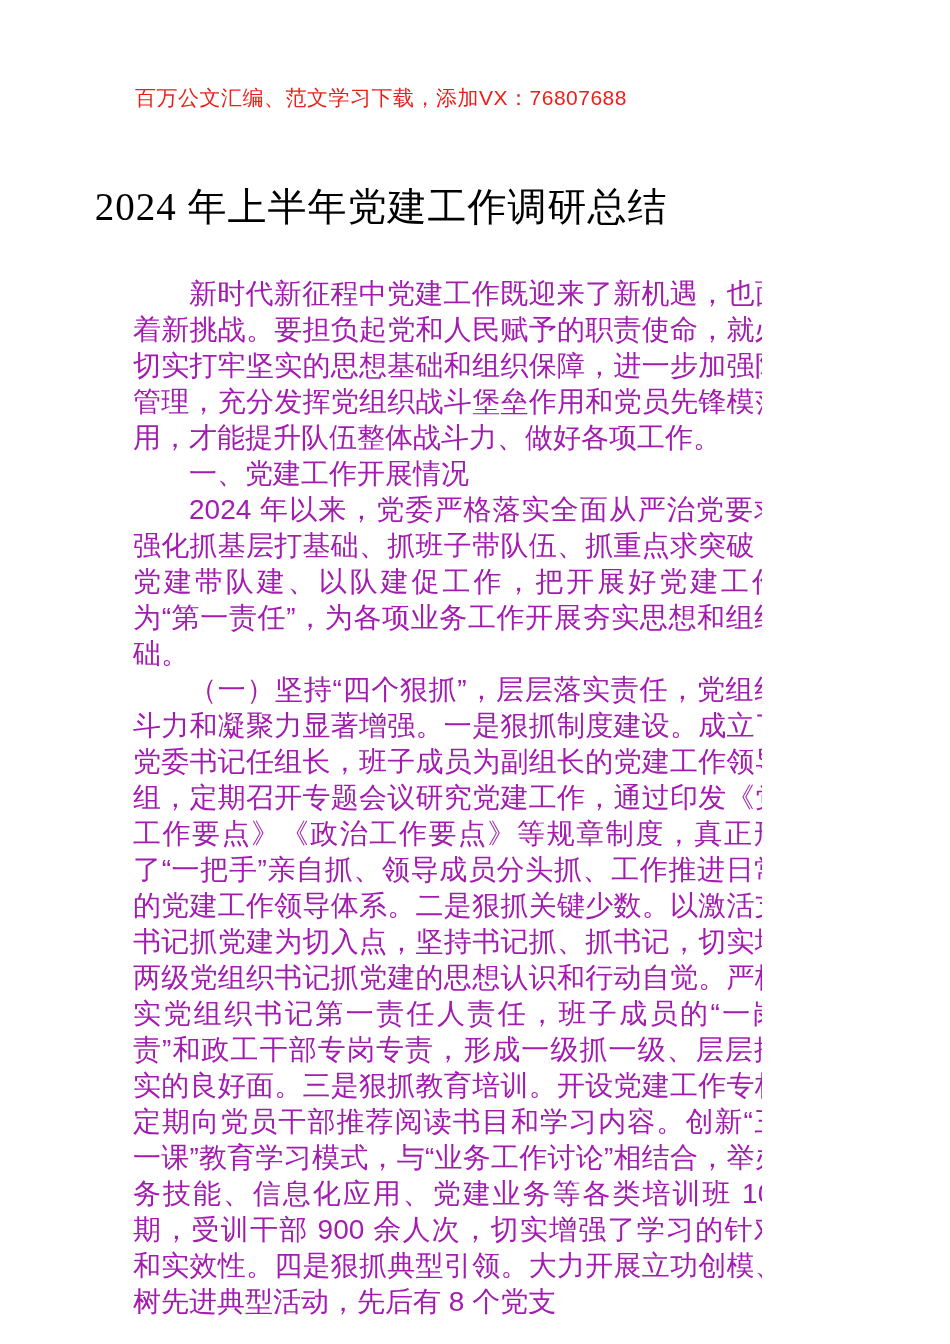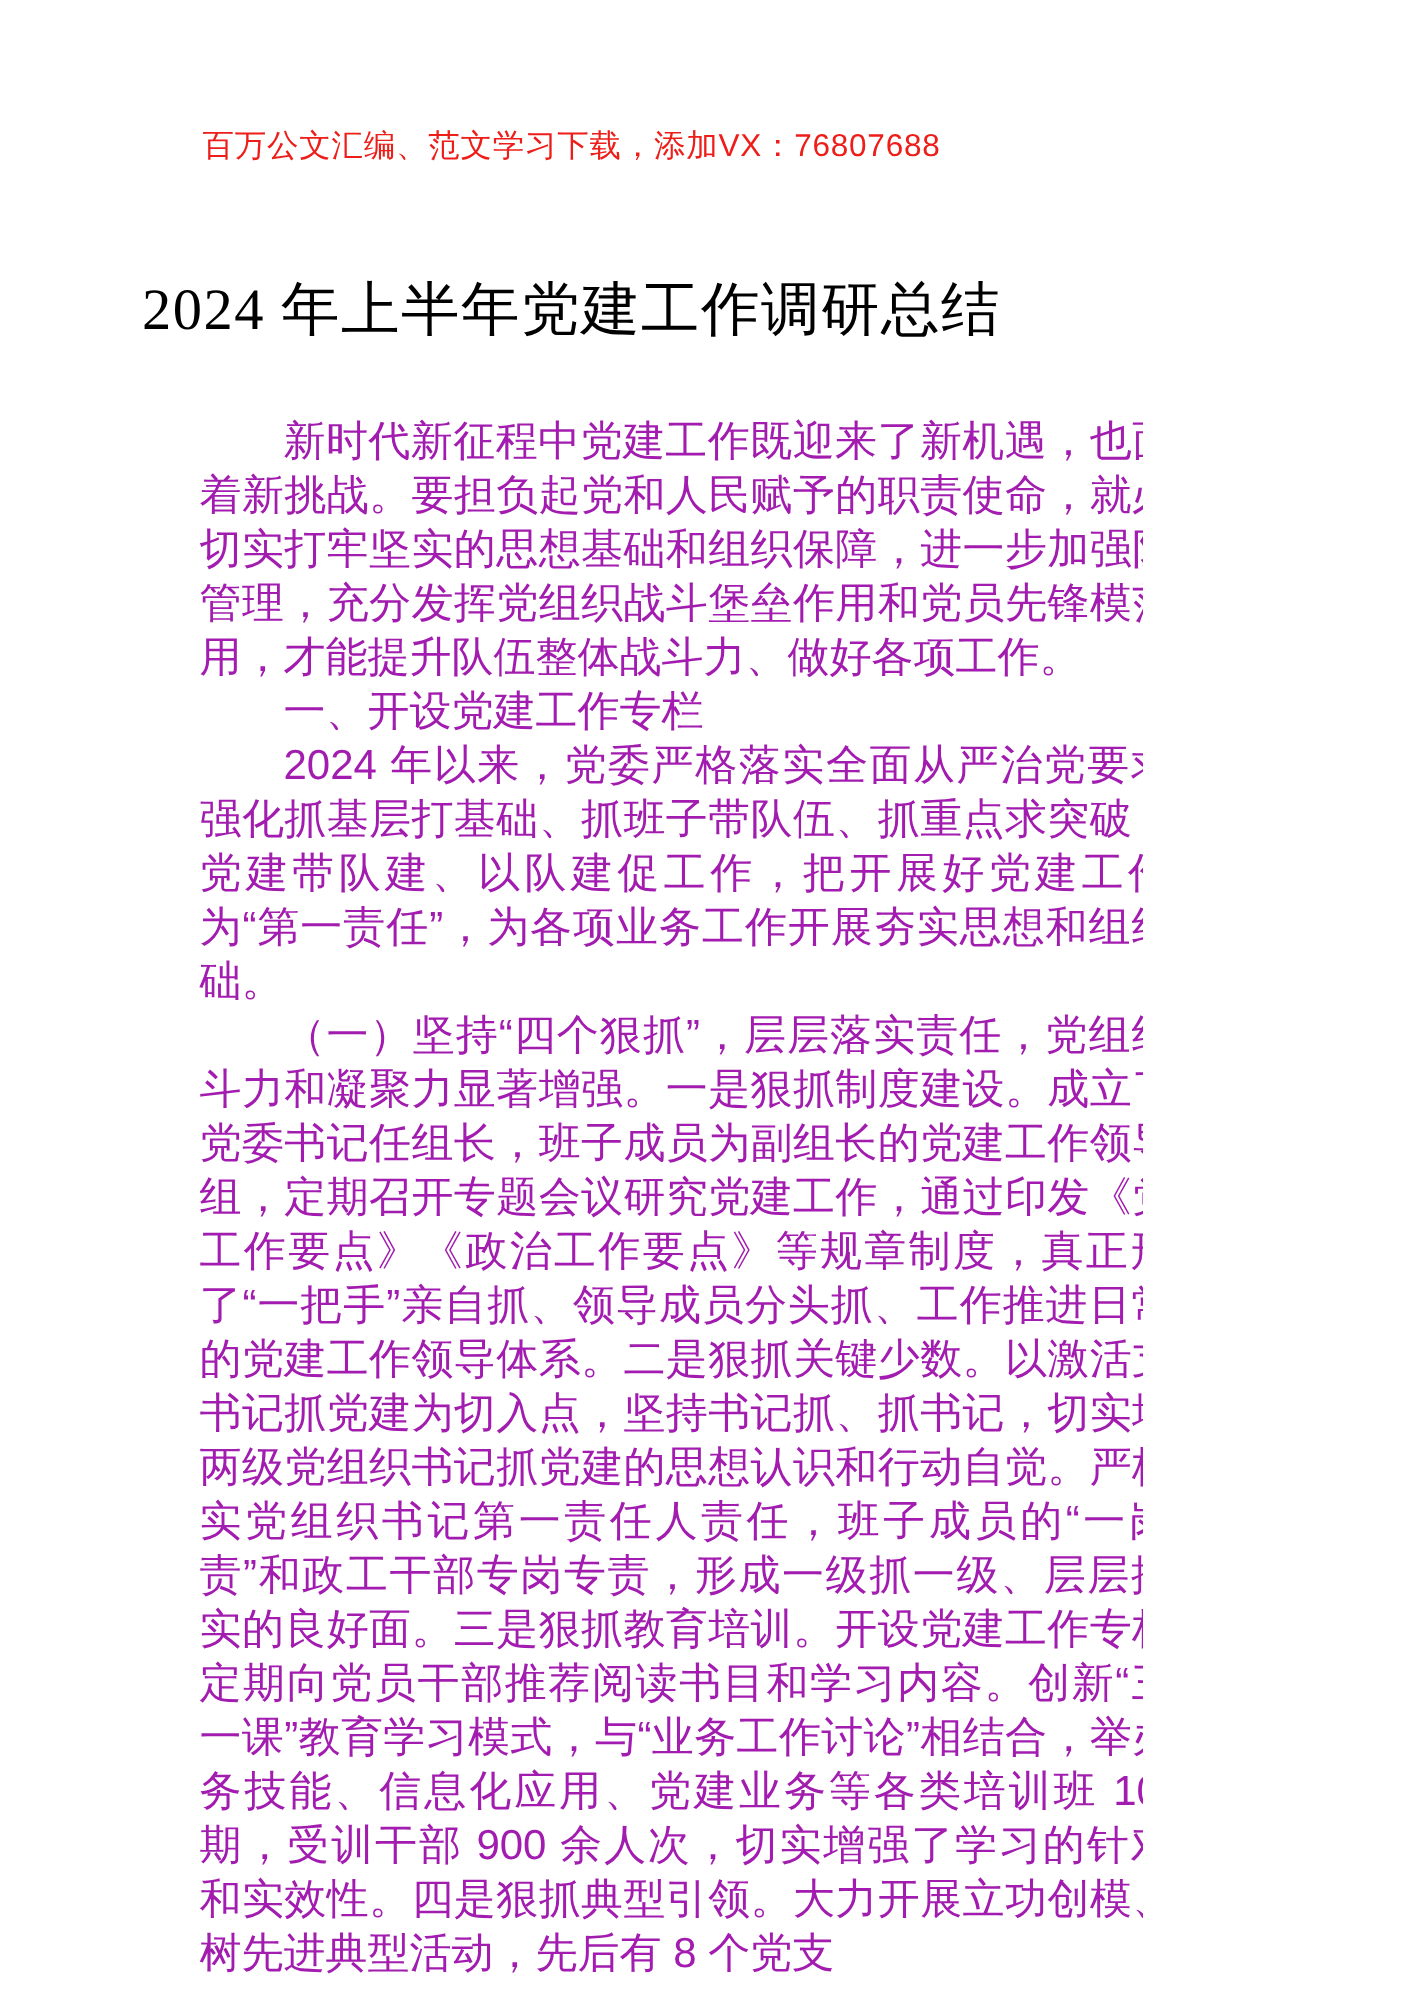--- a/index.html
+++ b/index.html
@@ -50,17 +50,17 @@
 </head>
 <body>
 
 <div class="page">
   <div class="promo" style="color: rgb(237, 30, 25);">百万公文汇编、范文学习下载，添加VX：76807688</div>
 
   <h1 class="doc-title">2024 年上半年党建工作调研总结</h1>
 
   <div class="doc-body" style="color: rgb(0, 0, 0);">
       <p class="para">新时代新征程中党建工作既迎来了新机遇，也面临着新挑战。要担负起党和人民赋予的职责使命，就必须切实打牢坚实的思想基础和组织保障，进一步加强队伍管理，充分发挥党组织战斗堡垒作用和党员先锋模范作用，才能提升队伍整体战斗力、做好各项工作。</p>
-      <p class="para">一、开设党建工作专栏</p>
+      <p class="para">一、党建工作开展情况</p>
       <p class="para">2024 年以来，党委严格落实全面从严治党要求，强化抓基层打基础、抓班子带队伍、抓重点求突破，以党建带队建、以队建促工作，把开展好党建工作作为“第一责任”，为各项业务工作开展夯实思想和组织基础。</p>
       <p class="para">（一）坚持“四个狠抓”，层层落实责任，党组织战斗力和凝聚力显著增强。一是狠抓制度建设。成立了由党委书记任组长，班子成员为副组长的党建工作领导小组，定期召开专题会议研究党建工作，通过印发《党建工作要点》《政治工作要点》等规章制度，真正形成了“一把手”亲自抓、领导成员分头抓、工作推进日常抓的党建工作领导体系。二是狠抓关键少数。以激活支部书记抓党建为切入点，坚持书记抓、抓书记，切实增强两级党组织书记抓党建的思想认识和行动自觉。严格落实党组织书记第一责任人责任，班子成员的“一岗双责”和政工干部专岗专责，形成一级抓一级、层层抓落实的良好面。三是狠抓教育培训。开设党建工作专栏，定期向党员干部推荐阅读书目和学习内容。创新“三会一课”教育学习模式，与“业务工作讨论”相结合，举办业务技能、信息化应用、党建业务等各类培训班 10 余期，受训干部 900 余人次，切实增强了学习的针对性和实效性。四是狠抓典型引领。大力开展立功创模、选树先进典型活动，先后有 8 个党支</p>
     </div>
 </div>
 
 </body></html>

